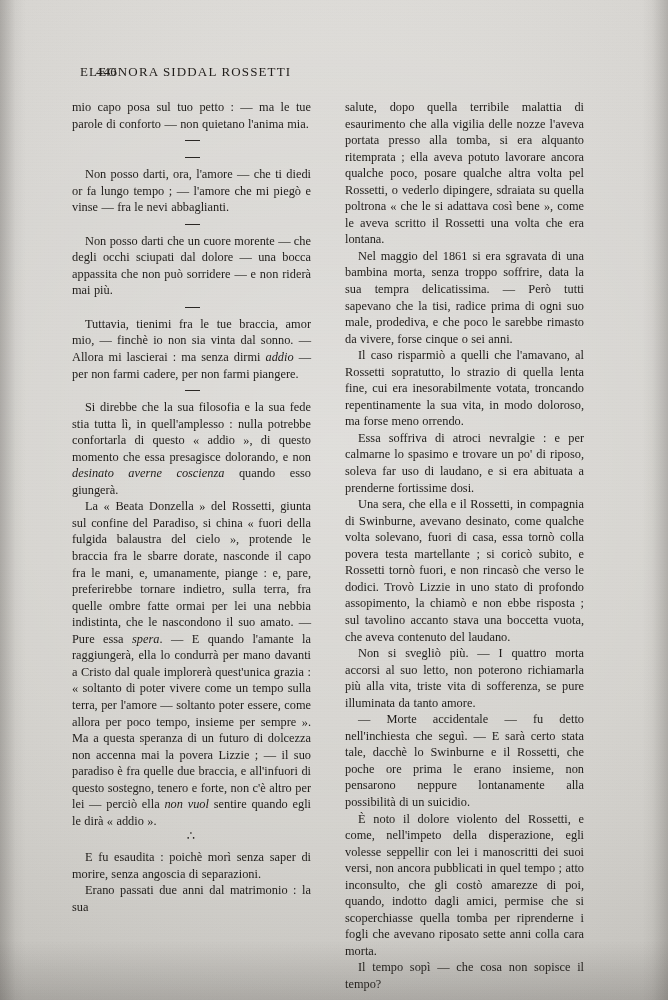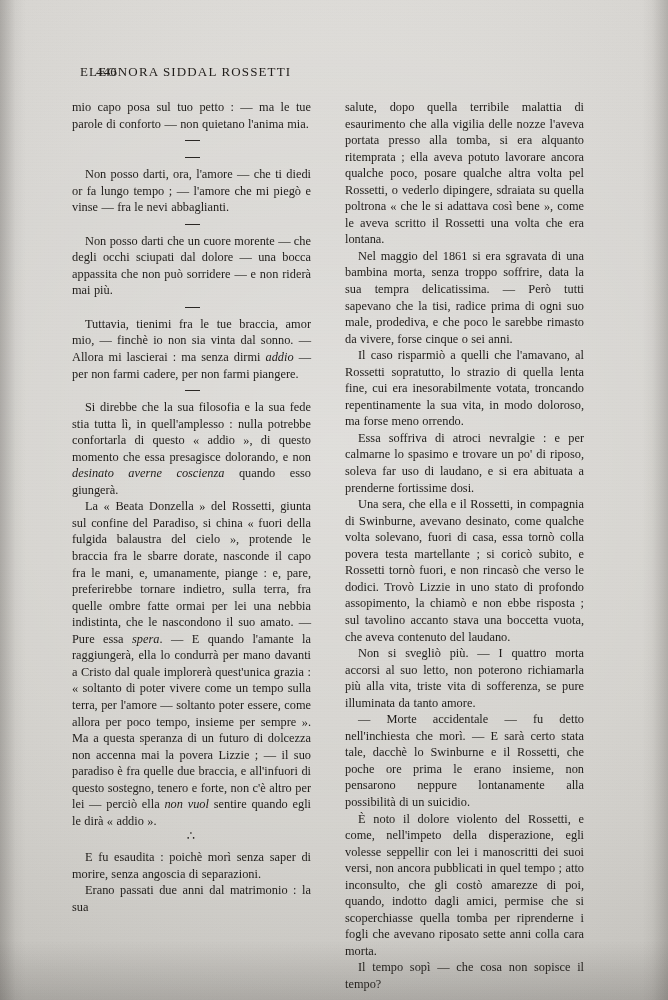--- a/index.html
+++ b/index.html
@@ -176,21 +176,21 @@
         <p class="ind">E fu esaudita : poichè morì senza saper di morire, senza angoscia di separazioni.</p>
         <p class="ind">Erano passati due anni dal matrimonio : la sua</p>
       </div>
     <div class="col" id="right-column">
         <p class="noind">salute, dopo quella terribile malattia di esaurimento che alla vigilia delle nozze l'aveva portata presso alla tomba, si era alquanto ritemprata ; ella aveva potuto lavorare ancora qualche poco, posare qualche altra volta pel Rossetti, o vederlo dipingere, sdraiata su quella poltrona « che le si adattava così bene », come le aveva scritto il Rossetti una volta che era lontana.</p>
         <p class="ind">Nel maggio del 1861 si era sgravata di una bambina morta, senza troppo soffrire, data la sua tempra delicatissima. — Però tutti sapevano che la tisi, radice prima di ogni suo male, prodediva, e che poco le sarebbe rimasto da vivere, forse cinque o sei anni.</p>
         <p class="ind">Il caso risparmiò a quelli che l'amavano, al Rossetti sopratutto, lo strazio di quella lenta fine, cui era inesorabilmente votata, troncando repentinamente la sua vita, in modo doloroso, ma forse meno orrendo.</p>
         <p class="ind">Essa soffriva di atroci nevralgie : e per calmarne lo spasimo e trovare un po' di riposo, soleva far uso di laudano, e si era abituata a prenderne fortissime dosi.</p>
         <p class="ind">Una sera, che ella e il Rossetti, in compagnia di Swinburne, avevano desinato, come qualche volta solevano, fuori di casa, essa tornò colla povera testa martellante ; si coricò subito, e Rossetti tornò fuori, e non rincasò che verso le dodici. Trovò Lizzie in uno stato di profondo assopimento, la chiamò e non ebbe risposta ; sul tavolino accanto stava una boccetta vuota, che aveva contenuto del laudano.</p>
         <p class="ind">Non si svegliò più. — I quattro morta accorsi al suo letto, non poterono richiamarla più alla vita, triste vita di sofferenza, se pure illuminata da tanto amore.</p>
-        <p class="ind">— Morte accidentale — fu detto nell'inchiesta che morì. — E sarà certo stata tale, dacchè lo Swinburne e il Rossetti, che poche ore prima le erano insieme, non pensarono neppure lontanamente alla possibilità di un suicidio.</p>
+        <p class="ind">— Morte accidentale — fu detto nell'inchiesta che seguì. — E sarà certo stata tale, dacchè lo Swinburne e il Rossetti, che poche ore prima le erano insieme, non pensarono neppure lontanamente alla possibilità di un suicidio.</p>
         <p class="ind">È noto il dolore violento del Rossetti, e come, nell'impeto della disperazione, egli volesse seppellir con lei i manoscritti dei suoi versi, non ancora pubblicati in quel tempo ; atto inconsulto, che gli costò amarezze di poi, quando, indotto dagli amici, permise che si scoperchiasse quella tomba per riprenderne i fogli che avevano riposato sette anni colla cara morta.</p>
         <p class="ind">Il tempo sopì — che cosa non sopisce il tempo?</p>
       </div>
   </div>
 
 </div>
 
 <div class="edge-dark"></div>
 <div class="edge-dark right"></div>
 <div class="edge-bottom"></div>

